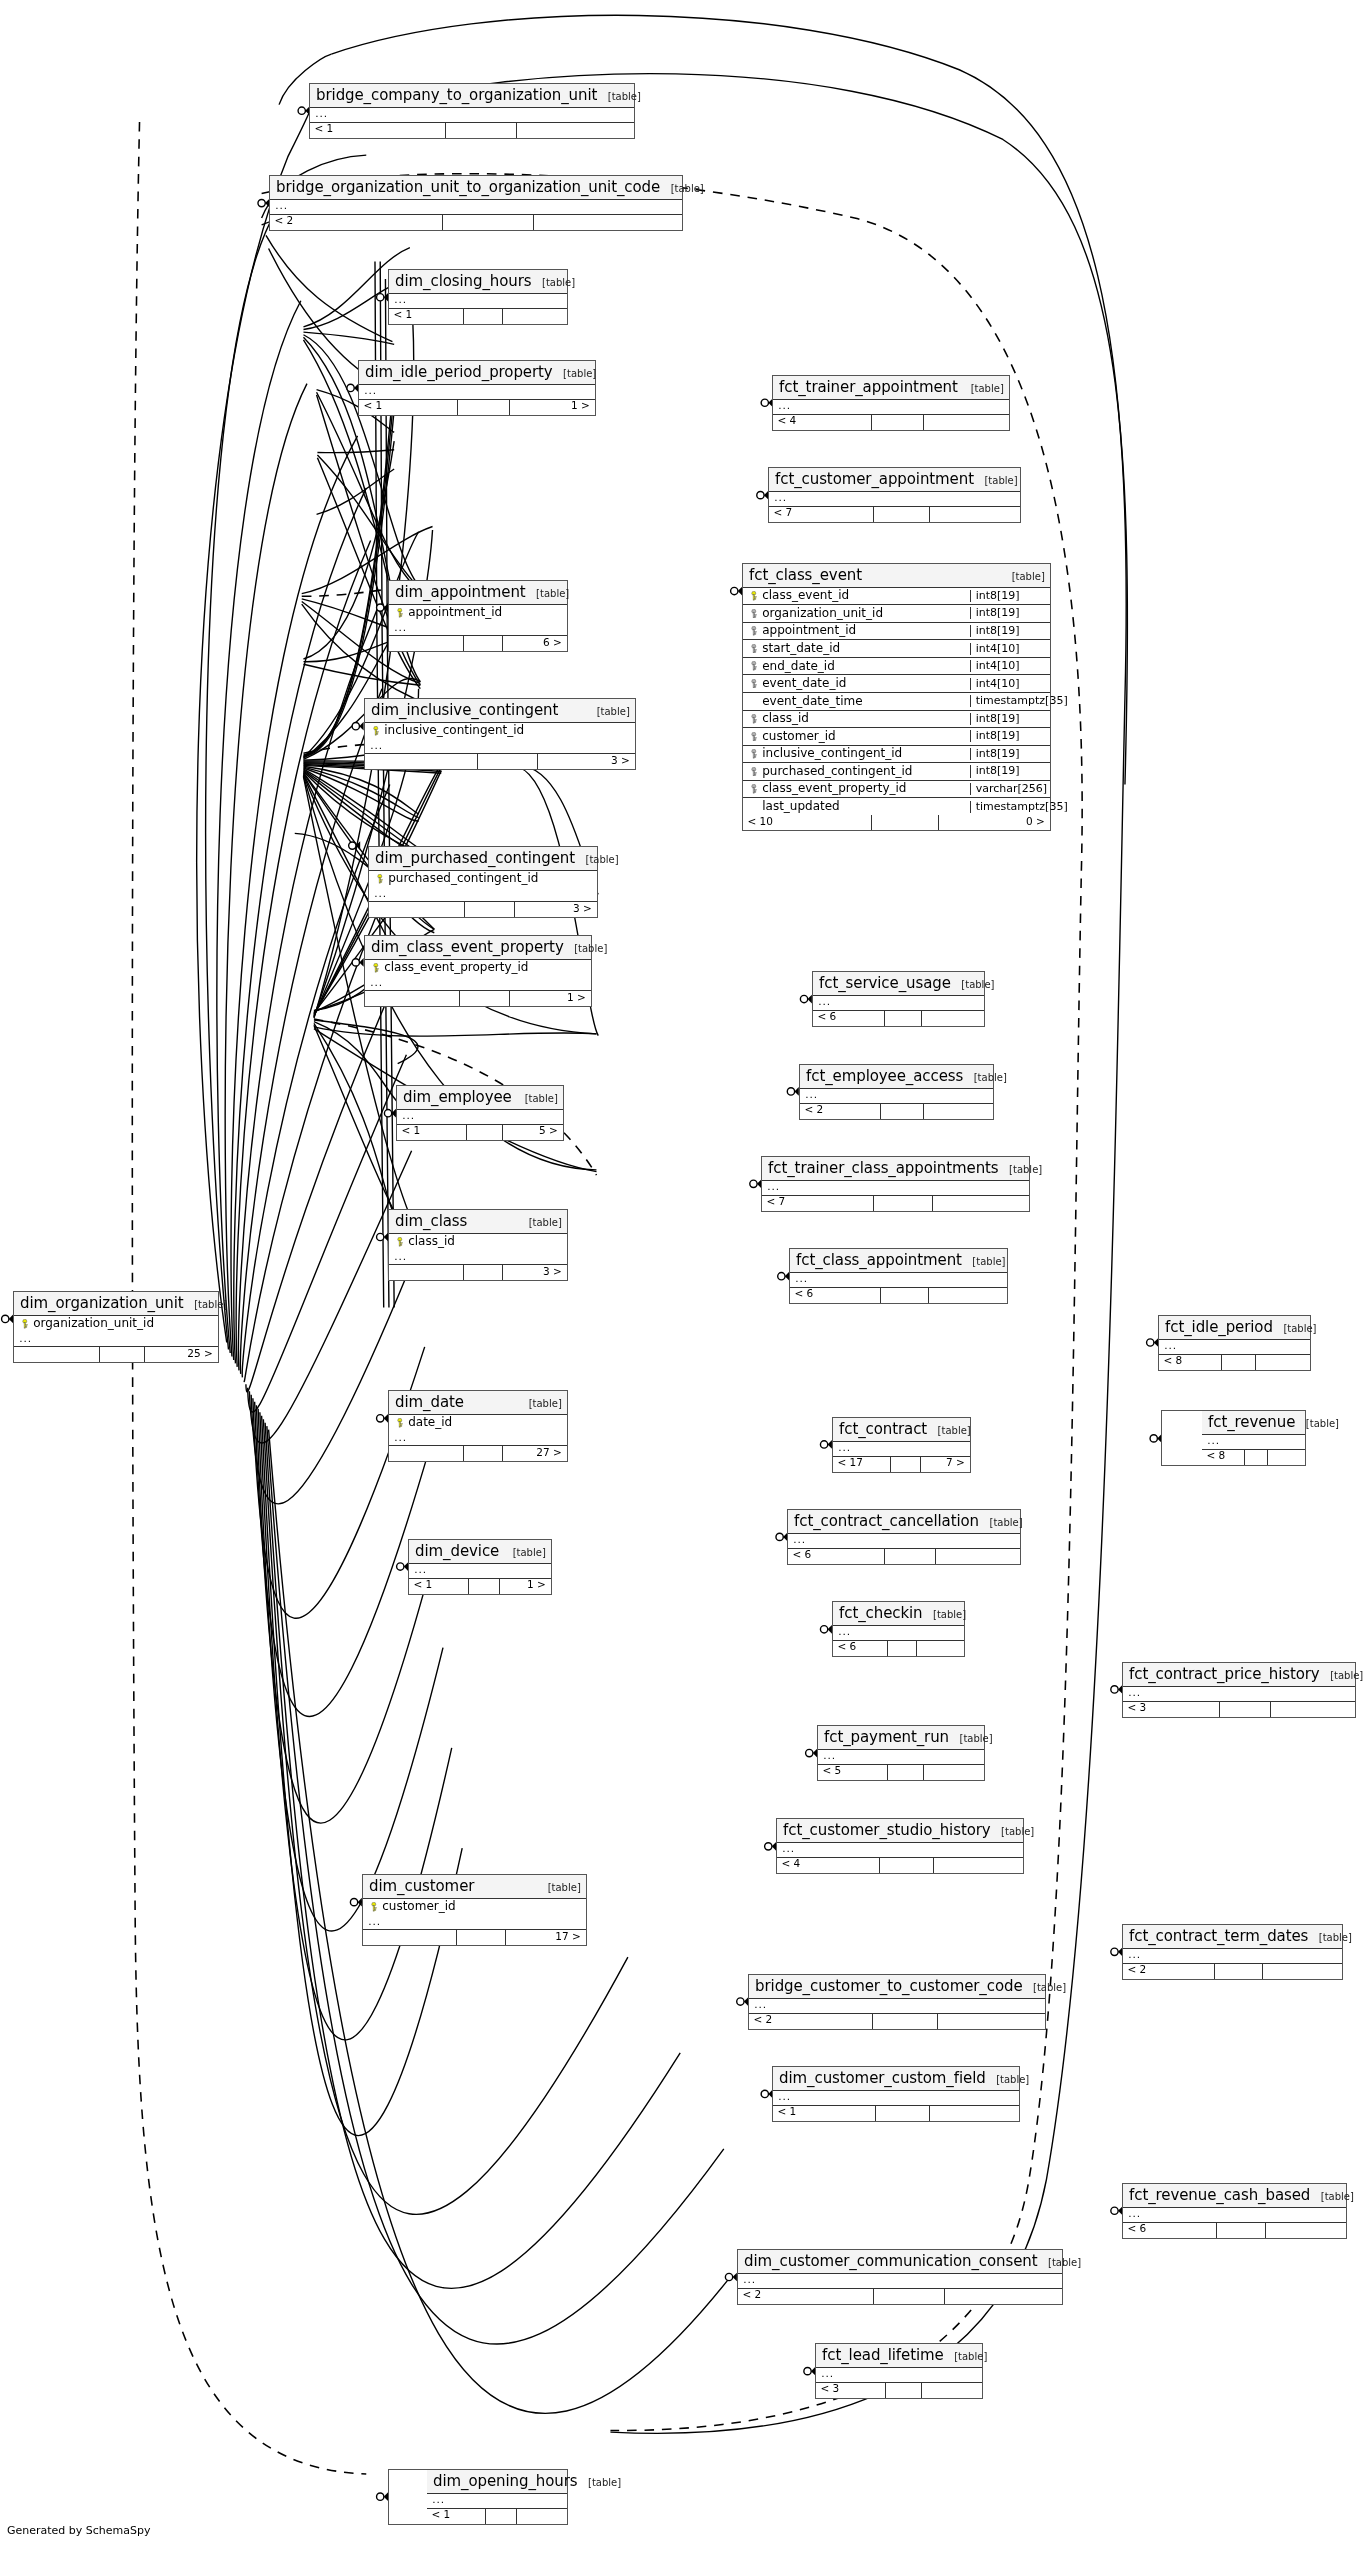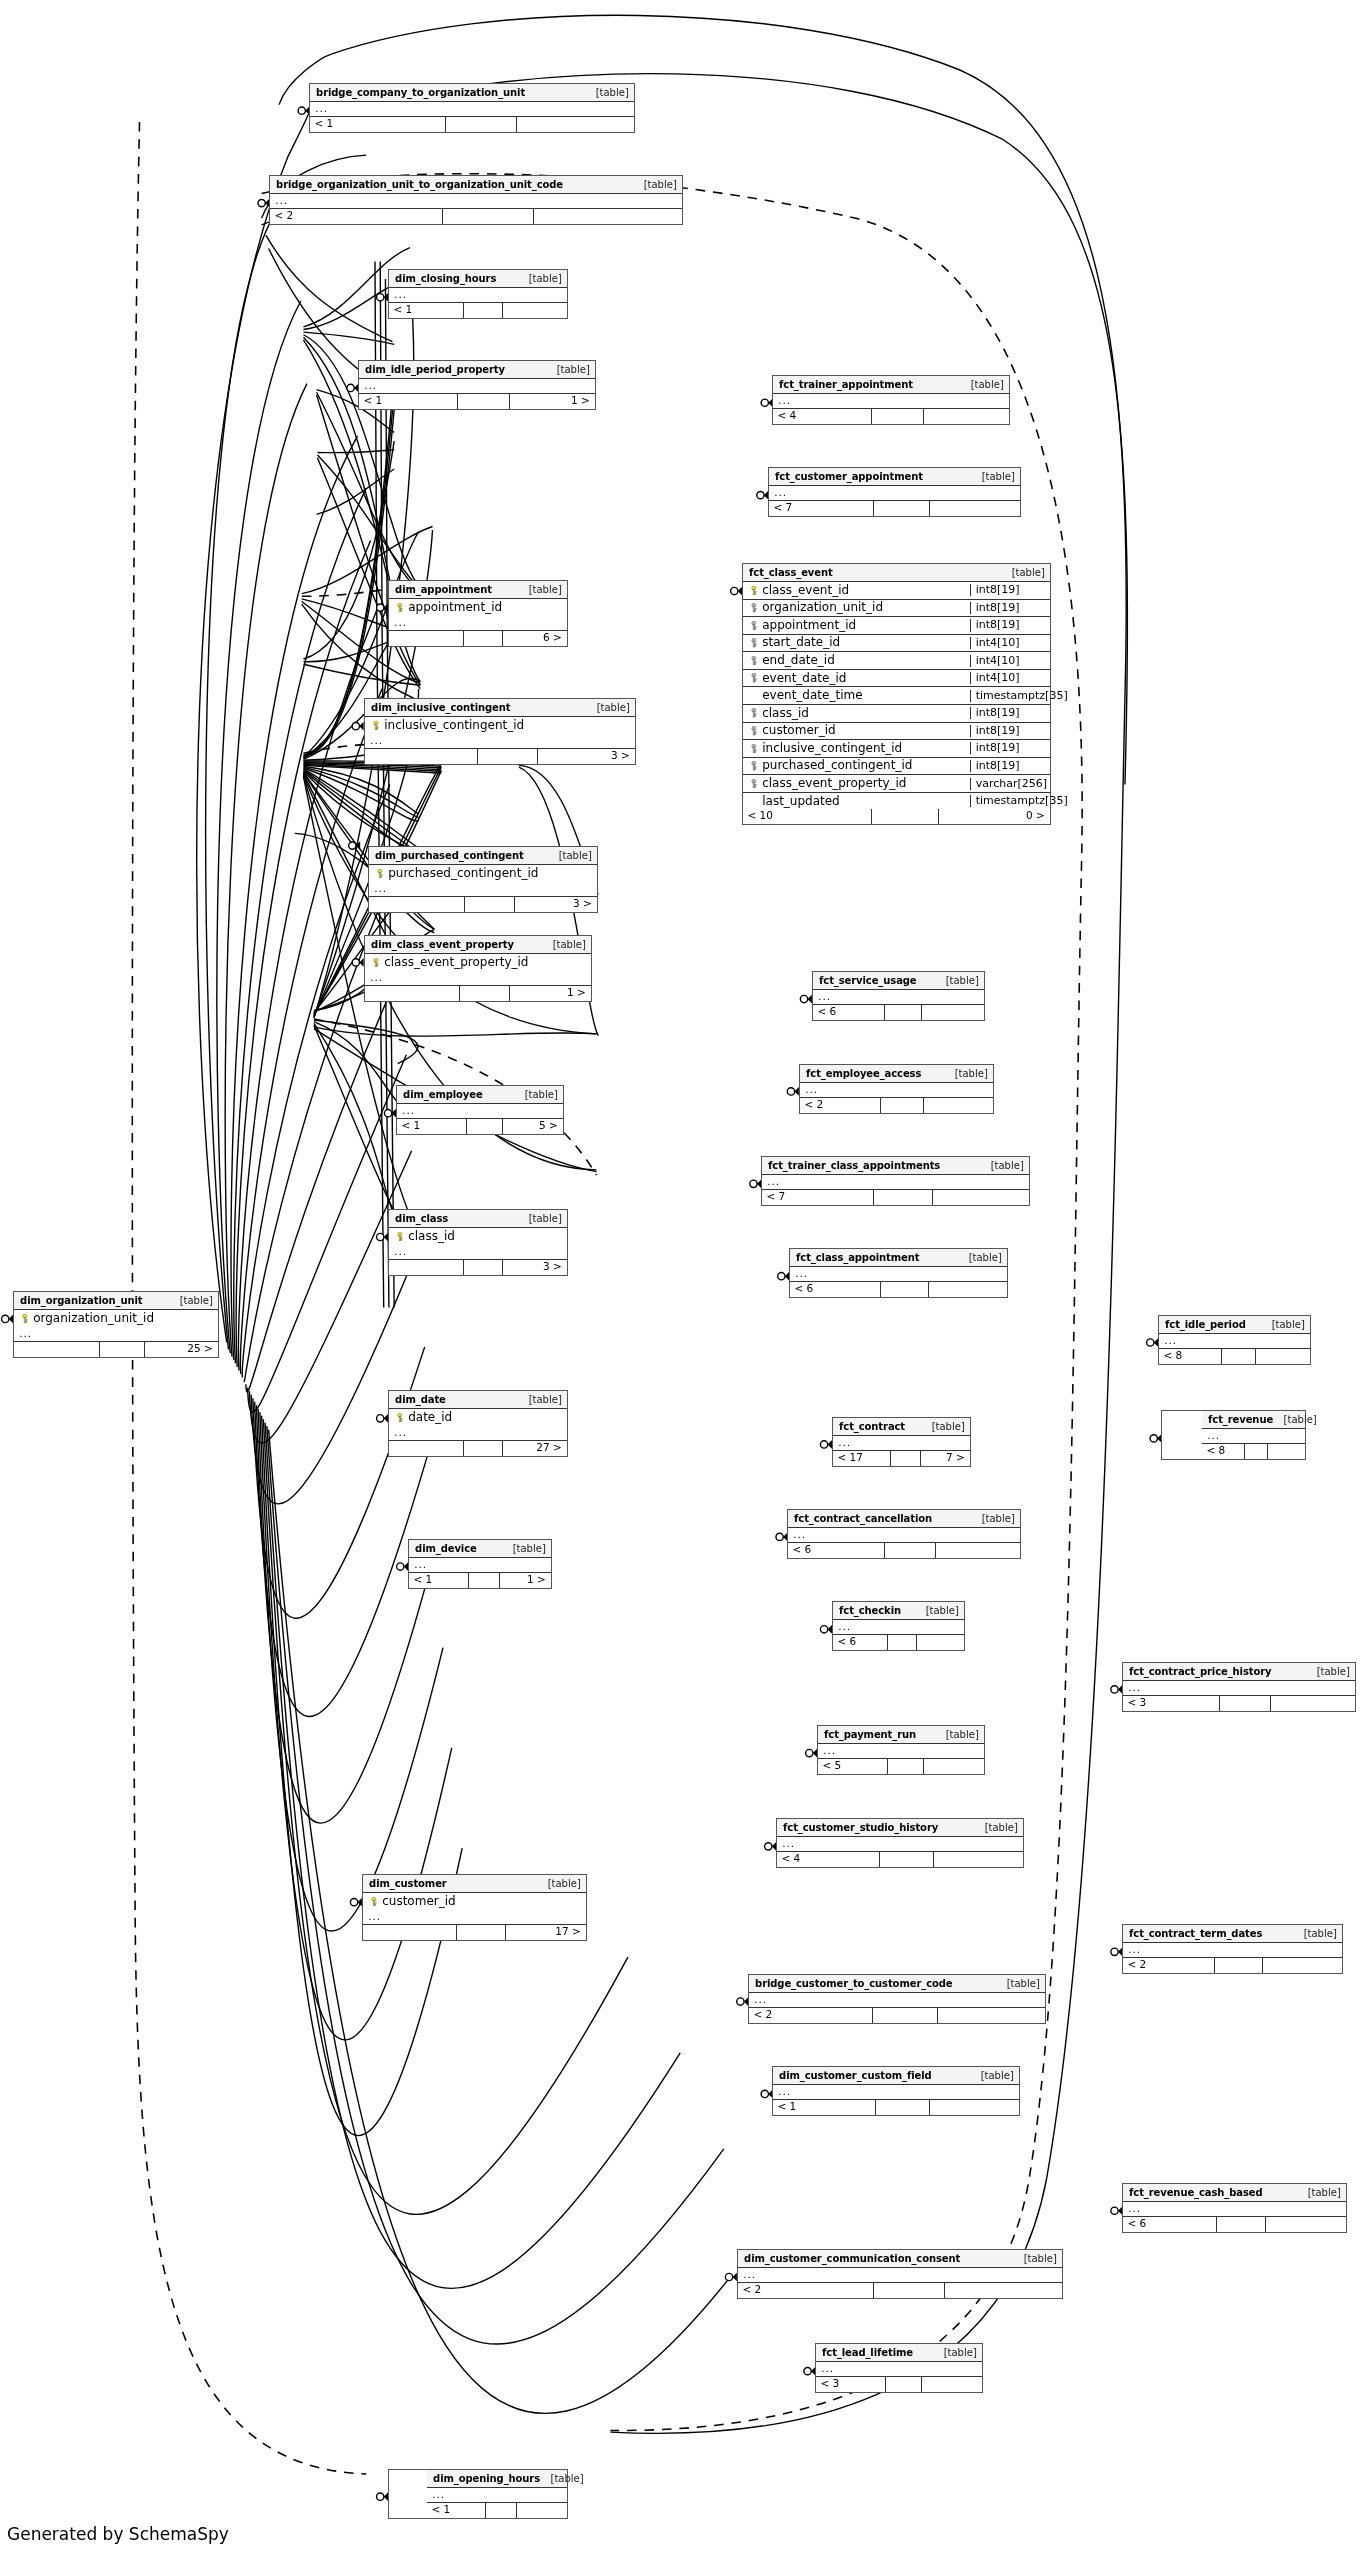--- a/index.html
+++ b/index.html
@@ -33,22 +33,22 @@
   .tbl .hdr {
     display: flex;
     align-items: baseline;
     justify-content: space-between;
     background: #f4f4f4;
     border-bottom: 1.7px solid #333;
     padding: 2.6px 5.2px 3.5px 6.1px;
     white-space: nowrap;
   }
   .tbl .hdr .tname {
-    font-weight: bold;
-    font-size: 10px;
+    font-weight: normal;
+    font-size: 15px;
     letter-spacing: -0.1px;
   }
   .tbl .hdr .ttype {
     font-size: 10px;
     color: #222;
     padding-left: 10.5px;
     font-weight: normal;
   }
   .tbl .cols { }
   .tbl .col {
@@ -104,21 +104,21 @@
   .tbl .foot .f-right { flex: 1 1 36%; text-align: right; padding-right: 5.2px; }
   .key {
     display: inline-block;
     width: 9.6px; height: 9.6px;
     position: relative;
     vertical-align: middle;
   }
   .key svg { display: block; }
   .footer-note {
     position: absolute;
-    font-size: 17px;
+    font-size: 11px;
     color: #000;
   }
 </style>
 </head>
 <body>
 
 <div id="canvas">
 
   <svg id="edges" viewBox="0 0 1571 2955" preserveAspectRatio="none">
     <defs>

